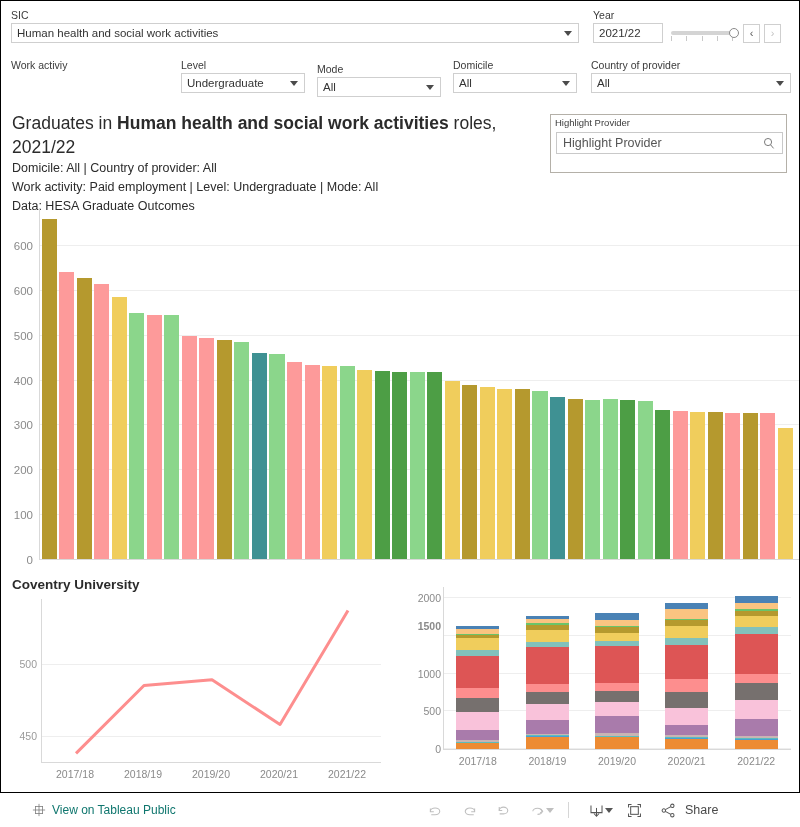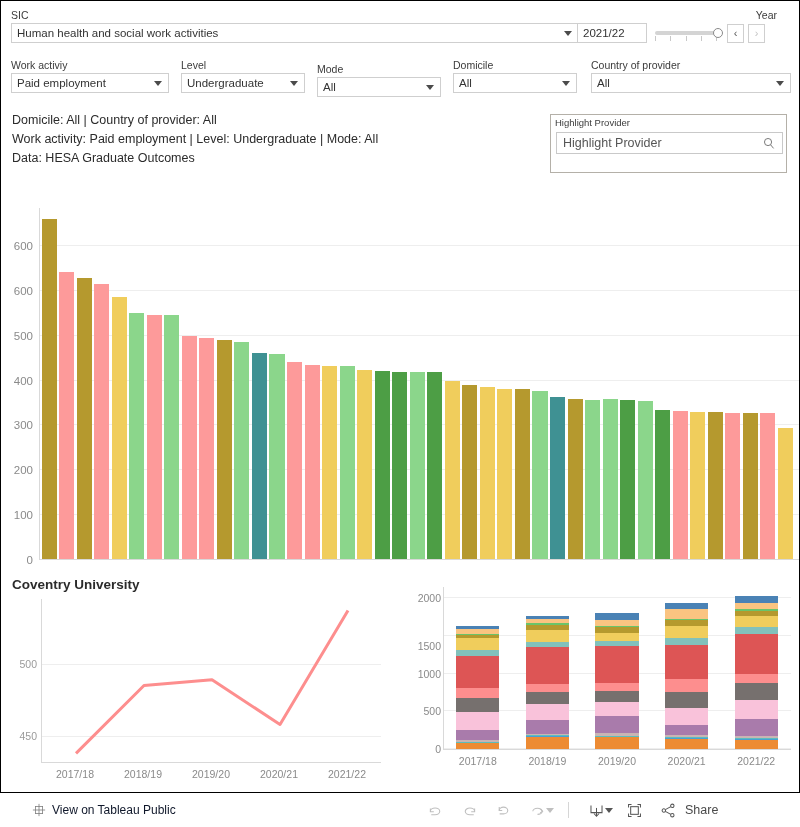--- a/index.html
+++ b/index.html
@@ -58,21 +58,21 @@
   }
 
   #sic-block  { position: absolute; left: 10px;  top: 8px;  width: 568px; }
   #wa-block   { position: absolute; left: 10px;  top: 58px; width: 158px; }
   #lvl-block  { position: absolute; left: 180px; top: 58px; width: 124px; }
   #mode-block { position: absolute; left: 316px; top: 62px; width: 124px; }
   #dom-block  { position: absolute; left: 452px; top: 58px; width: 124px; }
   #cop-block  { position: absolute; left: 590px; top: 58px; width: 200px; }
 
   
-  #year-block { position: absolute; left: 576px; top: 8px; width: 200px; text-align: right; }
+  #year-block { position: absolute; left: 592px; top: 8px; width: 200px; }
   .year-row { display: flex; align-items: center; height: 20px; }
   .year-box {
     width: 70px; height: 20px;
     border: 1px solid #cfcfcf;
     background: #fff;
     font-size: 11.5px;
     display: flex; align-items: center;
     padding-left: 5px;
     color: #333;
   }
@@ -232,21 +232,21 @@
   
   #toolbar {
     position: absolute; left: 0; top: 793px;
     width: 800px; height: 34px;
     background: #ffffff;
     display: flex; align-items: center;
   }
   #tableau-link {
     position: absolute; left: 32px;
     display: flex; align-items: center; gap: 6px;
-    font-size: 12px; color: #0f172a;
+    font-size: 12px; color: #0f766e;
   }
   #tb-logo { width: 14px; height: 14px; }
   #tool-icons {
     position: absolute; left: 418px;
     display: flex; align-items: center; gap: 0;
   }
   .ticon {
     width: 34px; height: 26px;
     display: flex; align-items: center; justify-content: center;
     color: #bfbfbf;
@@ -295,24 +295,20 @@
         </div>
         <div class="slider-knob"></div>
       </div>
       <div class="step-btn">‹</div>
       <div class="step-btn disabled">›</div>
     </div>
   </div>
 
   <div id="wa-block">
     <div class="filter-label">Work activiy</div>
-    <div class="dd">
-      <span>Paid employment</span>
-      <span class="caret"></span>
-    </div>
   </div>
 
   <div id="lvl-block">
     <div class="filter-label">Level</div>
     <div class="dd">
       <span>Undergraduate</span>
       <span class="caret"></span>
     </div>
   </div>
 
@@ -334,20 +330,21 @@
 
   <div id="cop-block">
     <div class="filter-label">Country of provider</div>
     <div class="dd">
       <span>All</span>
       <span class="caret"></span>
     </div>
   </div>
 
   <div id="titles">
+    <div class="t1"><span>Graduates in </span><b>Human health and social work activities</b><span> roles, 2021/22</span></div>
     <div class="t2">Domicile: All | Country of provider: All</div>
     <div class="t2">Work activity: Paid employment | Level: Undergraduate | Mode: All</div>
     <div class="t2">Data: HESA Graduate Outcomes</div>
   </div>
 
   <div id="hp-card">
     <div id="hp-title">Highlight Provider</div>
     <div id="hp-input">
       <span>Highlight Provider</span>
       <span class="search-glyph">
@@ -544,21 +541,21 @@
     <div id="stack-xaxis">
           <div class="sxtick" style="left: 34.8px;">2017/18</div>
           <div class="sxtick" style="left: 104.4px;">2018/19</div>
           <div class="sxtick" style="left: 174px;">2019/20</div>
           <div class="sxtick" style="left: 243.6px;">2020/21</div>
           <div class="sxtick" style="left: 313.2px;">2021/22</div>
         </div>
   <div class="sytick" style="top: 170px; right: 360px;">0</div>
         <div class="sytick" style="top: 132.326px; right: 360px;">500</div>
         <div class="sytick" style="top: 94.6512px; right: 360px;">1000</div>
-        <div class="sytick" style="top: 67px; right: 360px;">1500</div>
+        <div class="sytick" style="top: 47px; right: 360px; font-weight: bold;">1500</div>
         <div class="sytick" style="top: 19.3023px; right: 360px;">2000</div>
       </div>
 
 </div>
 
 <div id="toolbar">
   <div id="tableau-link">
     <span id="tb-logo">
       <svg viewBox="0 0 16 16" width="14" height="14">
         <g stroke="#7a7a7a" stroke-width="0.9">

